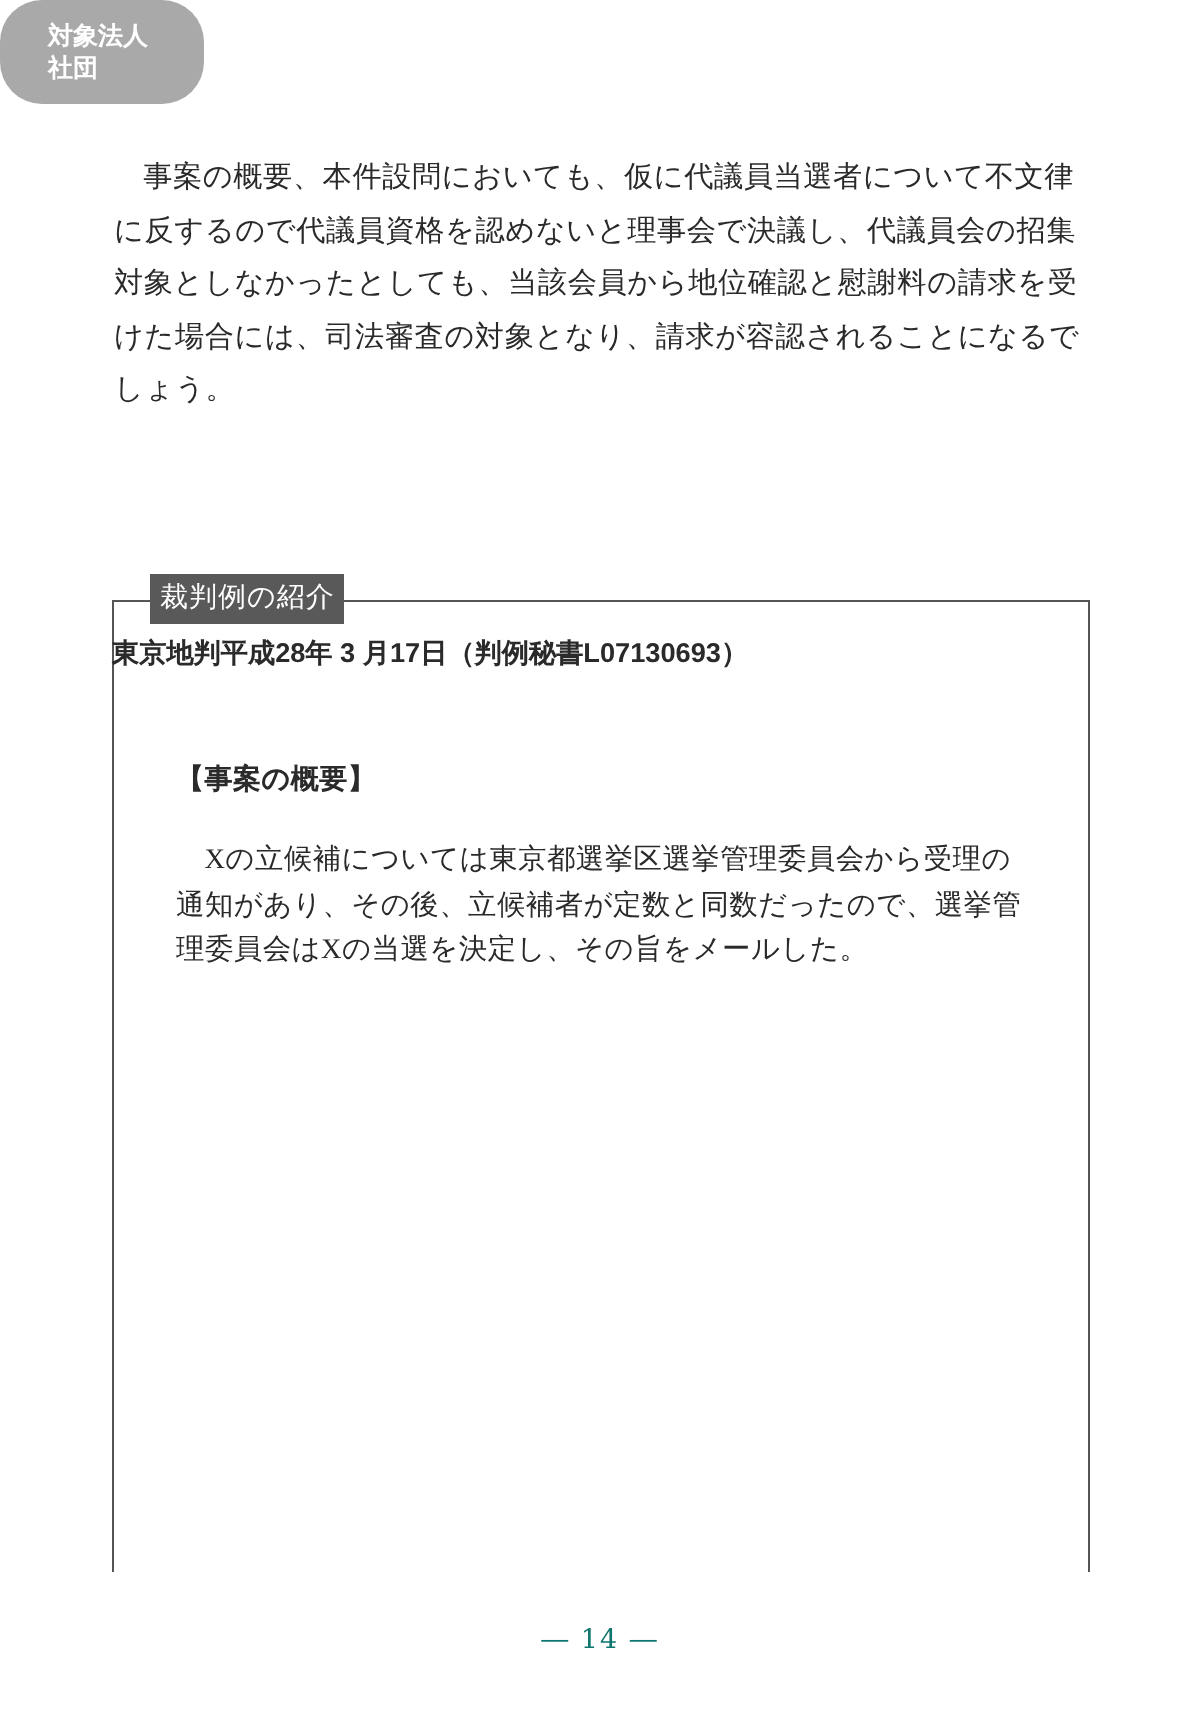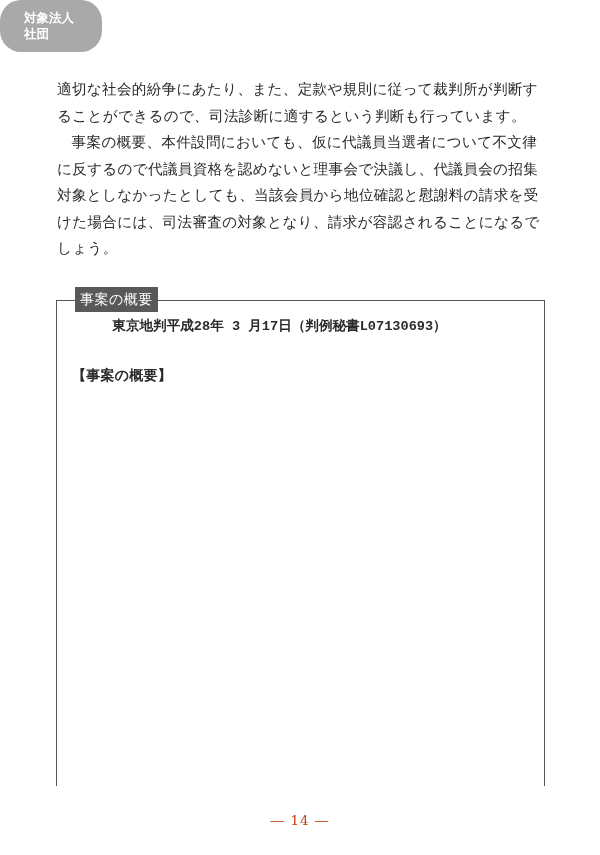--- a/index.html
+++ b/index.html
@@ -28,52 +28,52 @@
     box-sizing: border-box;
   }
   .case-label {
     position: absolute; left: 75px; top: 287px; height: 25px;
     background: #595959; color: #ffffff;
     font-family: "DejaVu Sans", "Liberation Sans", sans-serif;
     font-size: 14px; line-height: 25px; padding: 0 5px;
     letter-spacing: 0.5px;
   }
   .case-title {
-    position: absolute; left: 56px; top: 316px; width: 447px; text-align: center;
-    font-family: Liberation Mono, monospace;
+    position: absolute; left: 56px; top: 316px; width: 447px; 
+    font-family: Liberation Sans, sans-serif;
     font-weight: bold; font-size: 13.6px; line-height: 22px;
   }
   .case-body {
     position: absolute; left: 72px; top: 364px; width: 460px;
     font-size: 14.2px; line-height: 22.8px; letter-spacing: 0.25px;
   }
-  .case-body p { margin: 0; }
+  .case-body p { margin: 16px; font-family: Liberation Serif, serif; }
   .section-heading {
     font-family: "DejaVu Sans", "Liberation Sans", sans-serif;
     font-weight: bold; font-size: 14px;
   }
   .page-number {
     position: absolute; left: 0; top: 812px; width: 600px; text-align: center;
-    font-size: 13.5px; color: #c2410c; letter-spacing: 1px;
+    font-size: 13.5px; color: #0f766e; letter-spacing: 1px;
   }
 </style>
 </head>
 <body>
 
 <div class="corner-tab">
   <span>対象法人</span>
   <span>社団</span>
 </div>
 
 <div class="body-text">
-  <p>適切な社会的紛争にあたり、また、定款や規則に従って裁判所が判断することができるので、司法診断に適するという判断も行っています。</p>
   <p class="indent">事案の概要、本件設問においても、仮に代議員当選者について不文律に反するので代議員資格を認めないと理事会で決議し、代議員会の招集対象としなかったとしても、当該会員から地位確認と慰謝料の請求を受けた場合には、司法審査の対象となり、請求が容認されることになるでしょう。</p>
 </div>
 
 <div class="case-box"></div>
-<div class="case-label">事案の概要</div>
+<div class="case-label">裁判例の紹介</div>
 <div class="case-title">東京地判平成28年 3 月17日（判例秘書L07130693）</div>
 
 <div class="case-body">
   <p class="section-heading">【事案の概要】</p>
+  <p class="indent">Xの立候補については東京都選挙区選挙管理委員会から受理の通知があり、その後、立候補者が定数と同数だったので、選挙管理委員会はXの当選を決定し、その旨をメールした。</p>
 </div>
 
 <div class="page-number">― 14 ―</div>
 
 </body></html>

